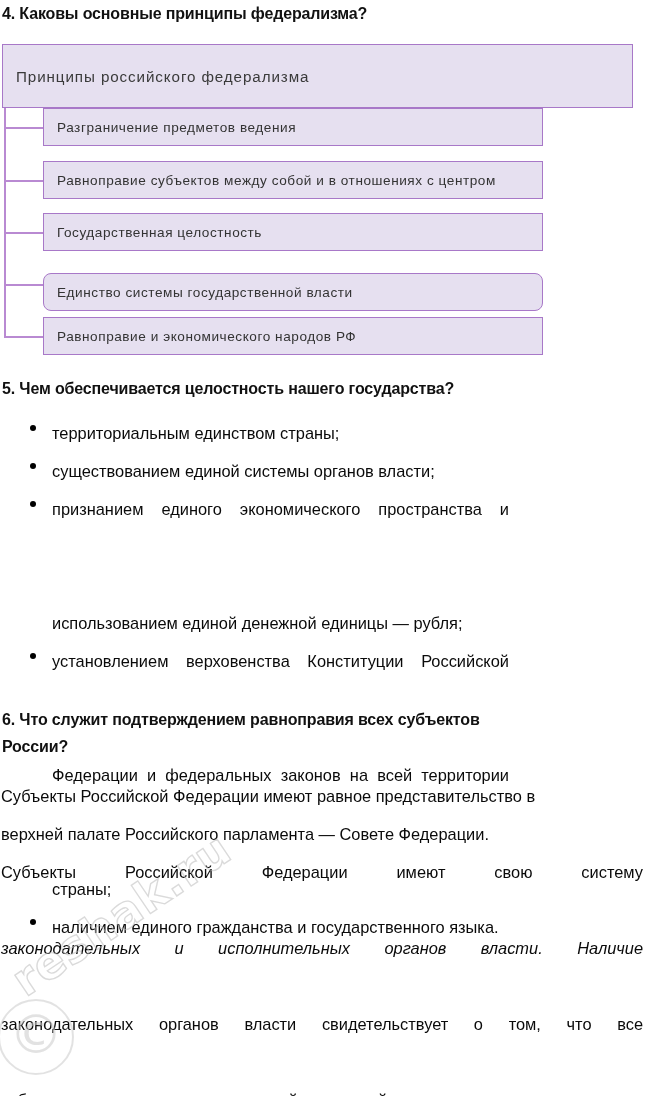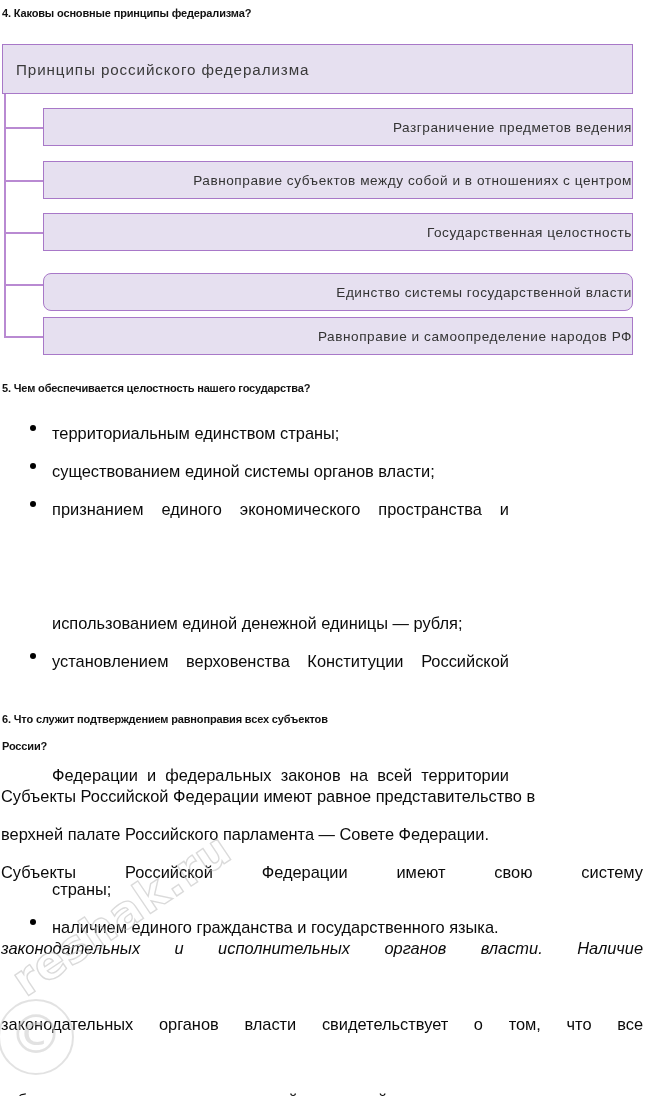--- a/index.html
+++ b/index.html
@@ -21,21 +21,21 @@
     width: 645px;
     height: 1096px;
   }
 
   
   .q-heading {
     position: absolute;
     left: 2px;
     width: 641px;
     font-weight: bold;
-    font-size: 11px;
+    font-size: 16px;
     line-height: 21px;
     letter-spacing: -0.15px;
     color: #111111;
   }
 
   
   .diagram {
     position: absolute;
     left: 0;
     top: 36px;
@@ -55,32 +55,31 @@
     font-family: "Liberation Sans", sans-serif;
     font-size: 13.6px;
     letter-spacing: 0.55px;
     color: #333333;
     white-space: nowrap;
   }
   .dbox.root {
     left: 2px;
     top: 8px;
     width: 631px;
-    height: 50px;
+    height: 64px;
   }
   .dbox.root .dtxt {
     font-size: 15.2px;
     letter-spacing: 0.9px;
     color: #3a3a3a;
   }
   .dbox.leaf {
     left: 43px;
-    width: 590px;
+    width: 500px;
     height: 38px;
-    justify-content: flex-end;
   }
   .dbox.leaf.i0 { top: 72px; }
   .dbox.leaf.i1 { top: 125px; }
   .dbox.leaf.i2 { top: 177px; }
   .dbox.leaf.i3 { top: 237px; border-radius: 8px; }
   .dbox.leaf.i4 { top: 281px; }
 
   
   .vline {
     position: absolute;
@@ -214,21 +213,21 @@
     <div class="dbox leaf i2">
       <span class="dtxt">Государственная целостность</span>
     </div>
     <div class="dbox leaf i1">
       <span class="dtxt">Равноправие субъектов между собой и в отношениях с центром</span>
     </div>
     <div class="dbox leaf i3">
       <span class="dtxt">Единство системы государственной власти</span>
     </div>
     <div class="dbox leaf i4">
-      <span class="dtxt">Равноправие и самоопределение народов РФ</span>
+      <span class="dtxt">Равноправие и экономического народов РФ</span>
     </div>
   </div>
 
   <div class="q-heading" style="top:378px;">5. Чем обеспечивается целостность нашего государства?</div>
 
   <div class="bullets" style="top:414px;">
 
     <div class="bullet-row">
       <span class="bullet-dot"></span>
       <div class="bullet-text">территориальным единством страны;</div>

